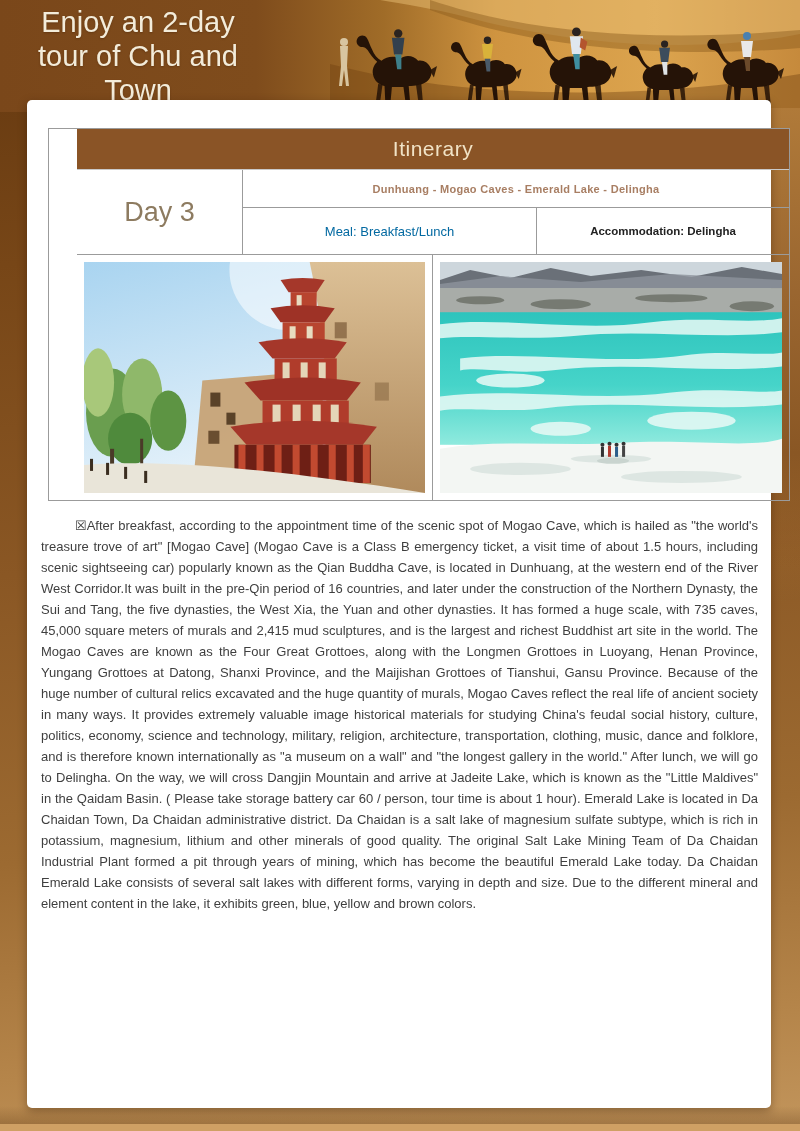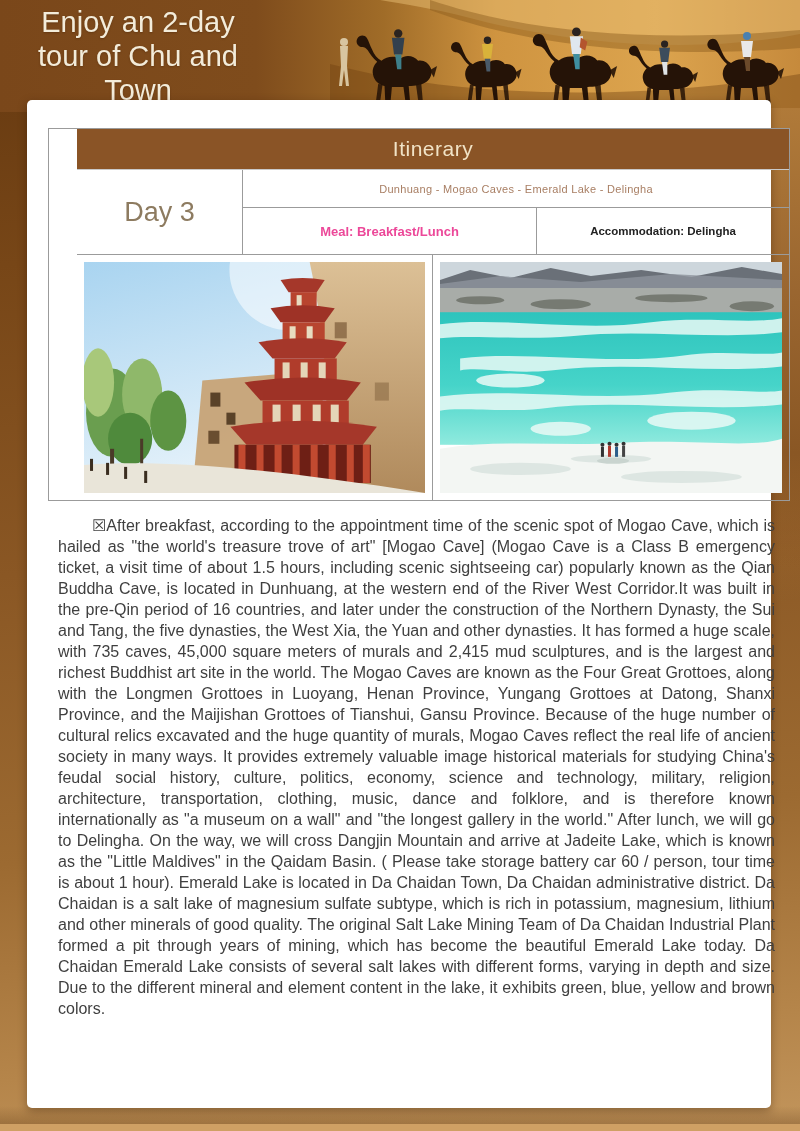--- a/index.html
+++ b/index.html
@@ -21,33 +21,33 @@
   .card{position:absolute;top:100px;left:27px;width:744px;height:1008px;z-index:3;
         background:#ffffff;border-radius:5px;box-shadow:0 3px 10px rgba(40,18,0,.35);}
   .itable{position:absolute;top:28px;left:21px;width:712px;border:1px solid #9b9b9b;padding-left:28px;}
   .itin-bar{height:40px;line-height:40px;background:#8a5426;color:#f1e3c6;
         text-align:center;font-size:21px;letter-spacing:.5px;border-bottom:1px solid #c9c9c9;}
   .day-row{display:flex;height:84px;}
   .day-cell{width:165px;border-right:1px solid #9b9b9b;display:flex;align-items:center;justify-content:center;
         color:#8d7b60;font-size:27px;}
   .day-right{flex:1;display:flex;flex-direction:column;min-width:0;}
   .route-cell{height:37px;border-bottom:1px solid #9b9b9b;display:flex;align-items:center;justify-content:center;
-        color:#a87e63;font-size:11px;letter-spacing:.3px;}
+        color:#a87e63;font-size:11px;letter-spacing:.3px;font-weight:bold;}
   .meal-row{flex:1;display:flex;}
   .meal-cell{width:293px;border-right:1px solid #9b9b9b;display:flex;align-items:center;justify-content:center;
-        color:#ec4899;font-size:13px;font-weight:bold;}
+        color:#0369a1;font-size:13px;font-weight:normal;}
   .accom-cell{flex:1;display:flex;align-items:center;justify-content:center;
         color:#222;font-size:11.5px;font-weight:bold;}
   .img-row{display:flex;height:245px;border-top:1px solid #9b9b9b;}
   .img-cell{width:356px;padding:7px;box-sizing:border-box;}
   .img-cell.left{border-right:1px solid #9b9b9b;}
   .img-cell.right{width:356px;flex:1;}
   .img-cell svg{width:100%;height:100%;display:block;}
-  .desc{position:absolute;top:415px;left:31px;width:717px;margin:0;
-        color:#3f3f3f;font-size:16px;line-height:21px;text-align:justify;text-indent:34px;}
+  .desc{position:absolute;top:415px;left:14px;width:717px;margin:0;
+        color:#3f3f3f;font-size:13px;line-height:21px;text-align:justify;text-indent:34px;}
   .bottom-strip{position:absolute;bottom:0;left:0;width:800px;height:7px;background:#cfa064;z-index:4;}
   .bottom-shade{position:absolute;bottom:7px;left:0;width:800px;height:18px;z-index:2;
         background:linear-gradient(180deg,rgba(0,0,0,0),rgba(70,36,6,.25));}
 </style>
 </head>
 <body>
 
 <div class="page">
 
   <svg class="header-art" viewBox="0 0 800 112" preserveAspectRatio="none">

